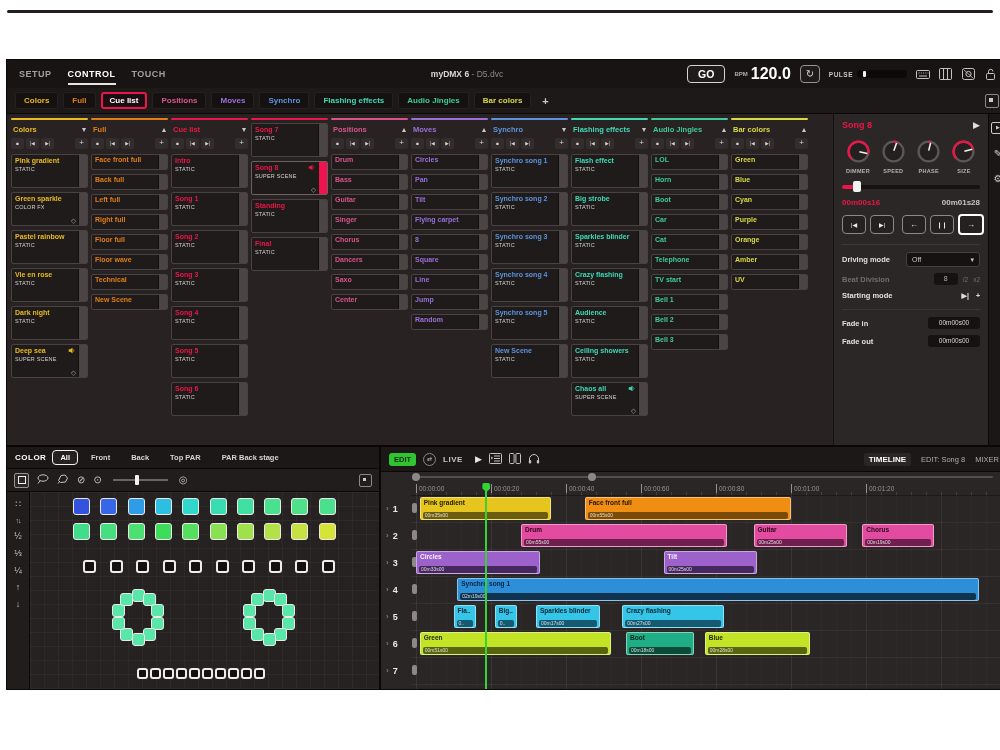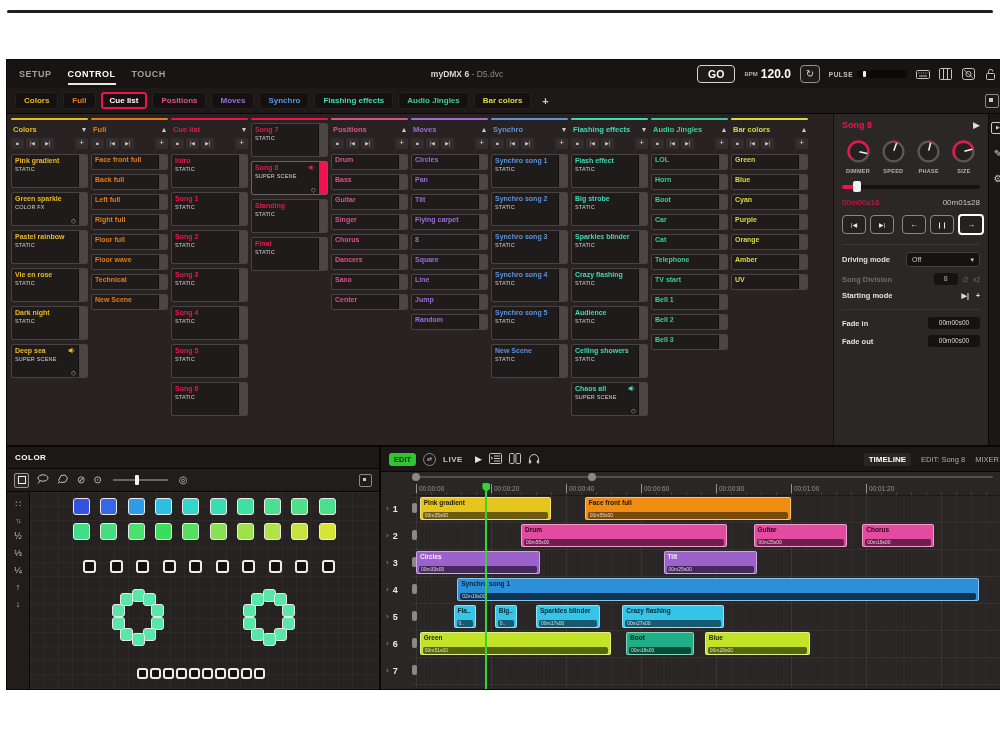--- a/index.html
+++ b/index.html
@@ -11,21 +11,21 @@
   .titlebar{height:28px;background:#181414;display:flex;align-items:center;position:relative;flex:none;}
   .nav{display:flex;gap:16px;padding-left:12px;}
   .nav-item{font-size:9px;font-weight:bold;color:#a79d9d;letter-spacing:.5px;padding:6px 0 4px;cursor:default;}
   .nav-item.active{color:#fff;border-bottom:2px solid #e9e4e4;}
   .win-title{position:absolute;left:46%;transform:translateX(-50%);font-size:8.5px;color:#dcd6d6;font-weight:bold;}
   .win-title .suffix{font-weight:normal;color:#8f8686;}
   .tb-right{margin-left:auto;display:flex;align-items:center;gap:9px;padding-right:8px;}
   .go-btn{border:1px solid #d8d2d2;border-radius:4px;color:#fff;font-weight:bold;font-size:10.5px;padding:2px 10px;background:#201b1b;}
   .bpm{display:flex;align-items:center;gap:3px;}
   .bpm-lab{font-size:6px;color:#b3abab;font-weight:bold;}
-  .bpm-val{font-size:12px;color:#fff;font-weight:bold;}
+  .bpm-val{font-size:16px;color:#fff;font-weight:bold;}
   .tap-btn{width:18px;height:16px;border:1px solid #9a9292;border-radius:4px;color:#d8d2d2;font-size:10px;line-height:15px;text-align:center;background:#201b1b;}
   .pulse{display:flex;align-items:center;gap:4px;}
   .pulse-lab{font-size:6.5px;font-weight:bold;color:#c9c2c2;letter-spacing:.5px;}
   .pulse-meter{width:50px;height:8px;background:#0d0909;border-radius:4px;position:relative;}
   .pulse-bar{position:absolute;left:6px;top:1px;width:3px;height:6px;background:#f2f2f2;border-radius:1px;}
   .ticon{width:14px;height:12px;color:#c9c2c2;}
   .ticon svg{display:block;}
   
   .banktabs{height:25px;background:#1d1919;display:flex;align-items:center;gap:5px;padding:0 8px;border-bottom:1px solid #0b0707;flex:none;}
   .chip{font-size:8px;font-weight:bold;background:#151111;border:1px solid #262020;border-radius:3px;padding:3px 8px;white-space:nowrap;}
@@ -61,21 +61,21 @@
   .rp-head{display:flex;align-items:center;justify-content:space-between;}
   .rp-title{color:#ea1648;font-weight:bold;font-size:9px;}
   .rp-play{color:#e4dede;font-size:9px;}
   .knob-row{display:flex;justify-content:space-between;margin-top:8px;}
   .knob{width:32px;text-align:center;}
   .knob-label{font-size:5.5px;color:#b8b0b0;font-weight:bold;letter-spacing:.3px;margin-top:1px;}
   .rp-slider{margin-top:7px;position:relative;height:11px;}
   .rp-slider .track{position:absolute;left:0;right:0;top:4px;height:4px;background:#161212;border-radius:2px;}
   .rp-slider .fill{position:absolute;left:0;top:4px;width:13px;height:4px;background:#ea1648;border-radius:2px;}
   .rp-slider .handle{position:absolute;left:11px;top:0;width:8px;height:11px;background:#f2f2f2;border-radius:2px;}
-  .rp-times{display:flex;justify-content:space-between;margin-top:6px;font-size:8px;font-weight:normal;}
+  .rp-times{display:flex;justify-content:space-between;margin-top:6px;font-size:8px;font-weight:bold;}
   .rp-time-cur{color:#ea1648;}.rp-time-tot{color:#c9c2c2;}
   .rp-transport{display:flex;gap:4px;margin-top:7px;align-items:center;}
   .tr-btn{width:22px;height:17px;border:1px solid #8f8787;border-radius:4px;background:#262121;color:#eee9e9;
     font-size:8px;display:flex;align-items:center;justify-content:center;flex:none;}
   .tr-btn.small-ic{font-size:6px;}
   .tr-btn.active{border:2px solid #fff;width:22px;height:17px;}
   .tr-gap{width:6px;}
   .rp-div{border-top:1px solid #3c3636;margin:9px 0 7px;}
   .rp-row{display:flex;align-items:center;justify-content:space-between;margin:6px 0;color:#e4dede;font-weight:bold;font-size:7.5px;}
   .rp-row.disabled{color:#756c6c;}
@@ -1045,21 +1045,21 @@
         </div>
         <div class="rp-div"></div>
         <div class="rp-row">
           <span>Driving mode</span>
           <span class="dropdown">
             <span>Off</span>
             <span>▾</span>
           </span>
         </div>
         <div class="rp-row disabled">
-          <span>Song Division</span>
+          <span>Beat Division</span>
           <span class="bd-ops">
             <span class="chipval">8</span>
             <span class="bd-op">/2</span>
             <span class="bd-op">x2</span>
           </span>
         </div>
         <div class="rp-row">
           <span>Starting mode</span>
           <span class="sm-ics">
             <span>▶|</span>
@@ -1082,20 +1082,27 @@
         <span class="rs-ic">✎</span>
         <span class="rs-ic">⚙</span>
       </div>
     </div>
 
     <div class="bottom">
 
       <div class="left-pane">
         <div class="group-bar">
           <span class="group-lab">COLOR</span>
+          <span id="group-tabs" style="display:flex;gap:5px;">
+              <span class="gtab selected">All</span>
+              <span class="gtab">Front</span>
+              <span class="gtab">Back</span>
+              <span class="gtab">Top PAR</span>
+              <span class="gtab">PAR Back stage</span>
+            </span>
         </div>
         <div class="stage-toolbar">
           <span class="st-box">
               <span class="inner"></span>
             </span>
           <span class="st-ic">
             <svg width="12" height="10" viewBox="0 0 12 10">
                 <ellipse cx="6" cy="4" rx="5" ry="3.2" fill="none" stroke="currentColor"></ellipse>
                 <path d="M3 7l-2 2.5" stroke="currentColor"></path>
               </svg>

